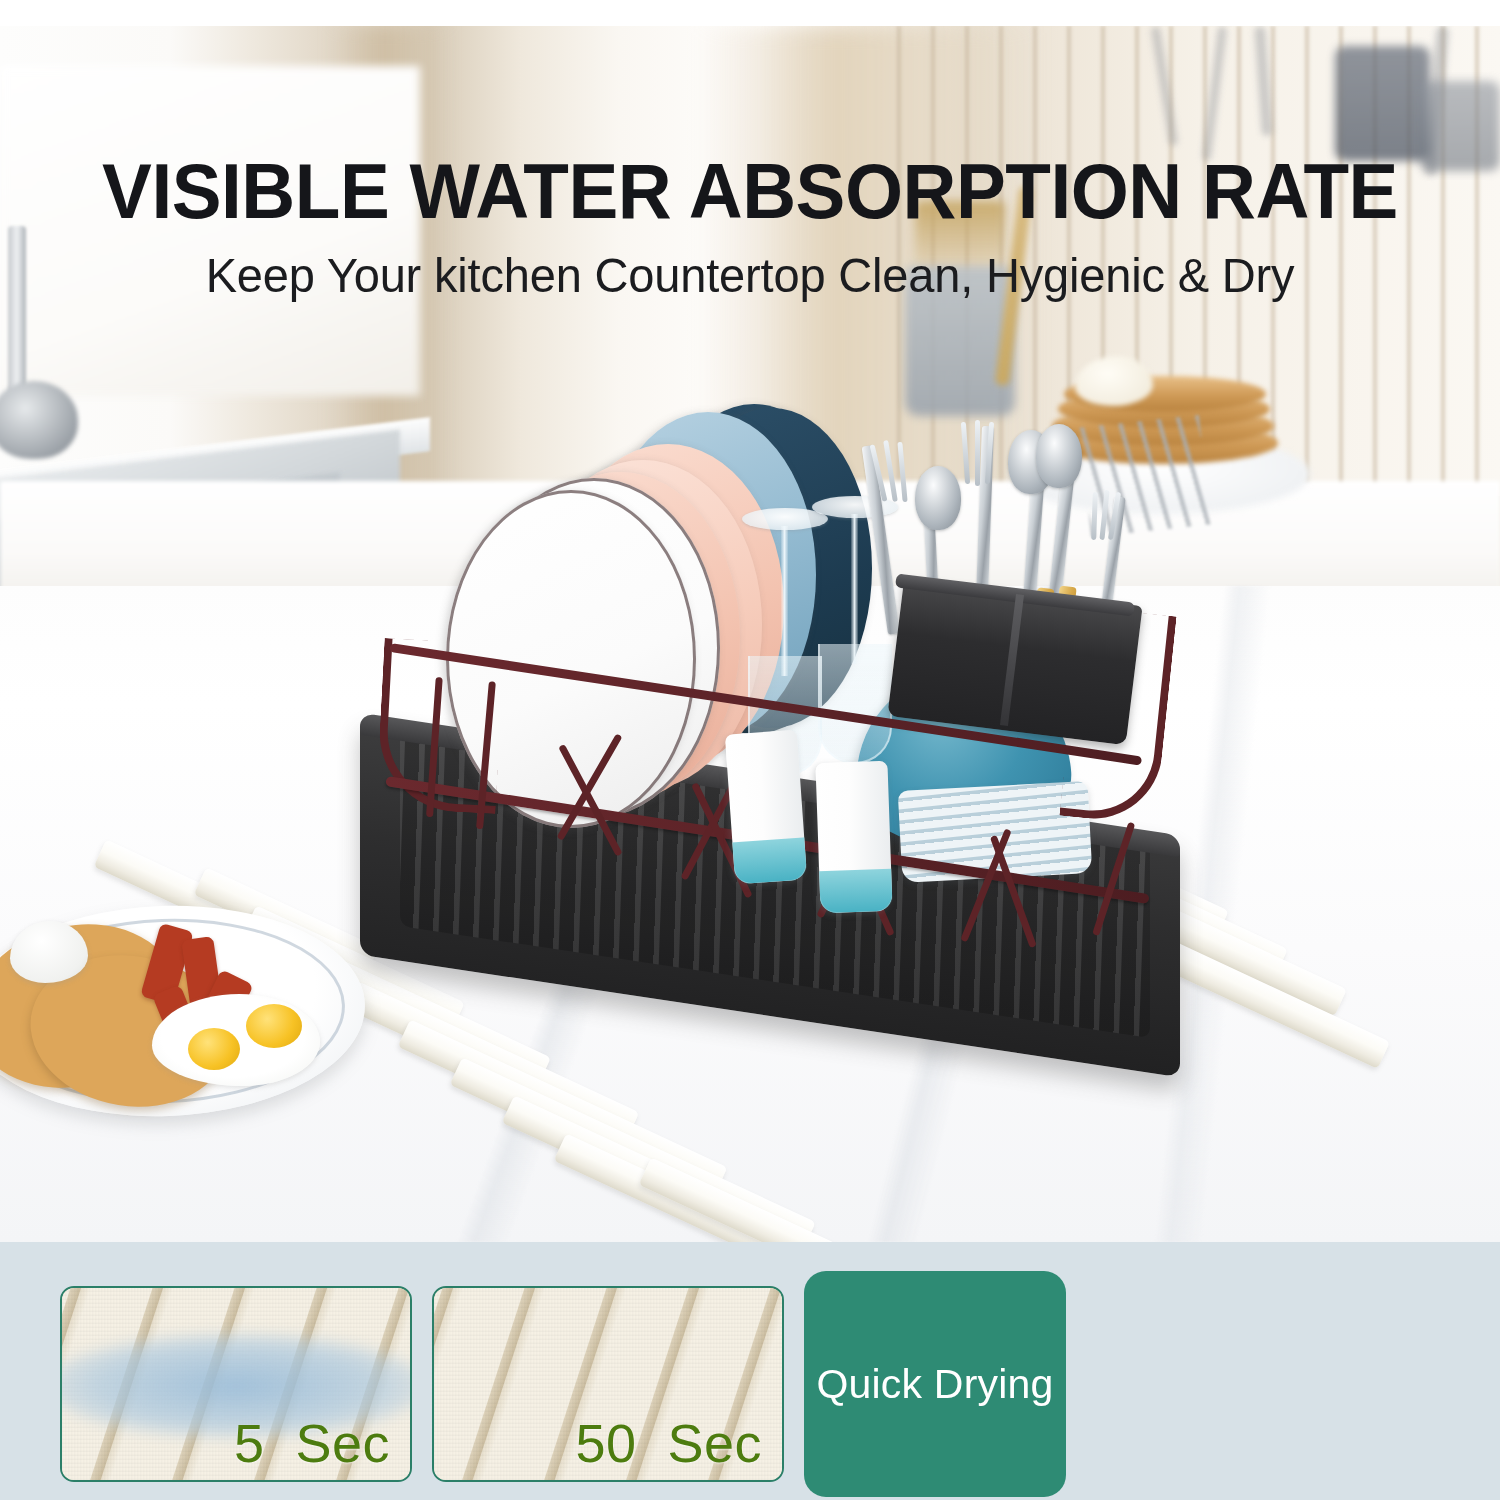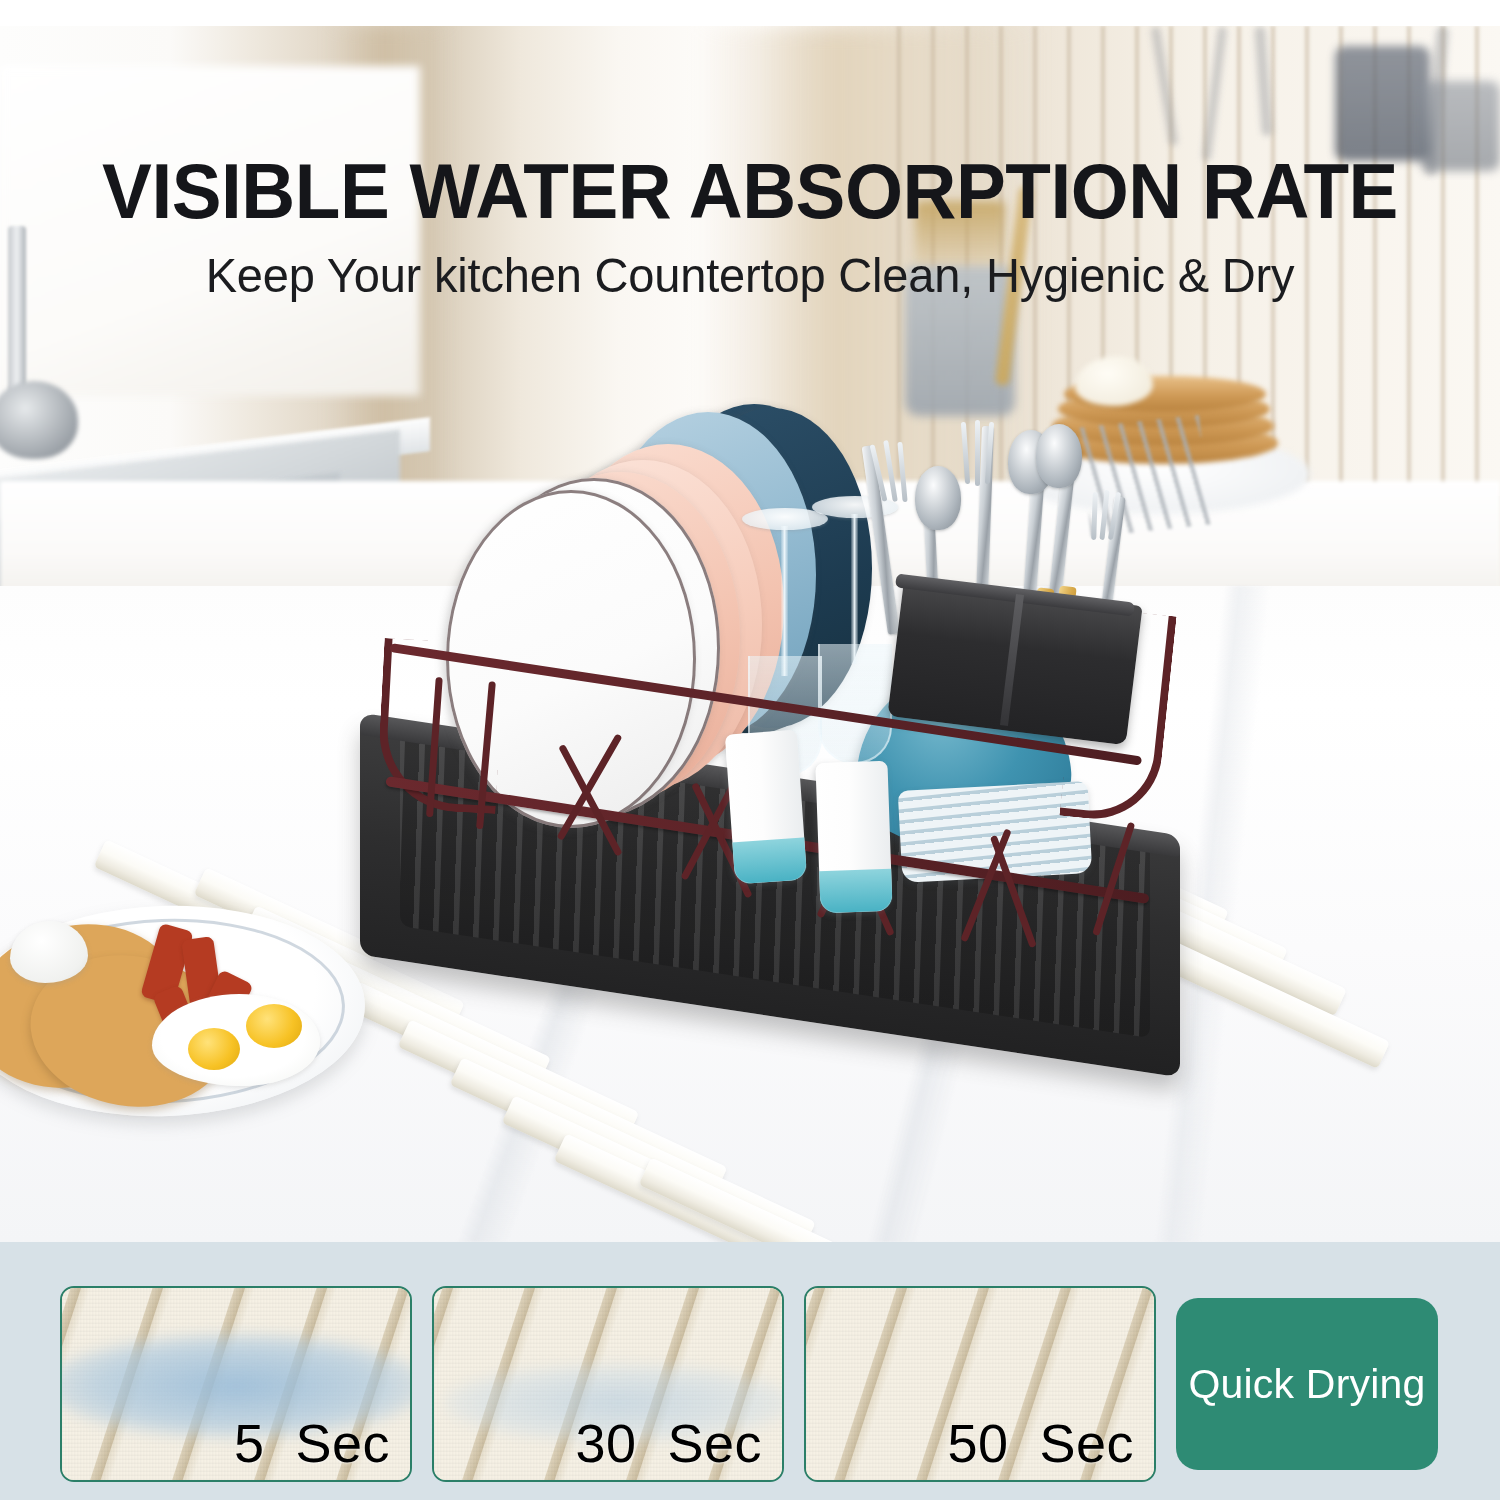--- a/index.html
+++ b/index.html
@@ -445,28 +445,28 @@
   .wet-5 {
     left: -16px; top: 46px; width: 380px; height: 104px;
     background: radial-gradient(ellipse at 50% 50%, rgba(150,186,216,.88) 0%, rgba(168,198,222,.66) 52%, rgba(195,215,232,.18) 82%, rgba(255,255,255,0) 100%);
   }
   .wet-30 {
     left: 10px; top: 76px; width: 350px; height: 78px;
     background: radial-gradient(ellipse at 50% 50%, rgba(176,202,224,.60) 0%, rgba(196,216,232,.40) 55%, rgba(220,232,242,.10) 84%, rgba(255,255,255,0) 100%);
   }
   .sample-label {
     position: absolute; right: 20px; bottom: 6px;
-    font-size: 54px; font-weight: 400; color: #000000;
+    font-size: 54px; font-weight: 400; color: #4d7c0f;
     font-family: "Liberation Sans", sans-serif;
     letter-spacing: .5px;
     text-shadow: 0 1px 2px rgba(255,255,255,.65);
     white-space: pre;
   }
   .quick-card {
-    width: 262px; height: 172px;
+    width: 262px; height: 226px;
     background: #2e8b74;
     border-radius: 22px;
     display: flex; align-items: center; justify-content: center;
     flex: 0 0 auto;
   }
   .quick-card span {
     color: #ffffff; font-size: 41px; font-weight: 400;
     font-family: "Liberation Sans", sans-serif;
     letter-spacing: .2px;
   }
@@ -659,26 +659,20 @@
   <div class="strip-panel">
     <div class="samples">
 
       <div class="sample">
         <div class="sample-tex"></div>
         <div class="sample-noise"></div>
         <div class="wet wet-5"></div>
         <div class="sample-label">5  Sec</div>
       </div>
 
-      <div class="sample">
-        <div class="sample-tex"></div>
-        <div class="sample-noise"></div>
-        <div class="wet wet-30"></div>
-        <div class="sample-label">30  Sec</div>
-      </div>
 
       <div class="sample">
         <div class="sample-tex"></div>
         <div class="sample-noise"></div>
         <div class="sample-label">50  Sec</div>
       </div>
 
       <div class="quick-card">
         <span>Quick Drying</span>
       </div>

